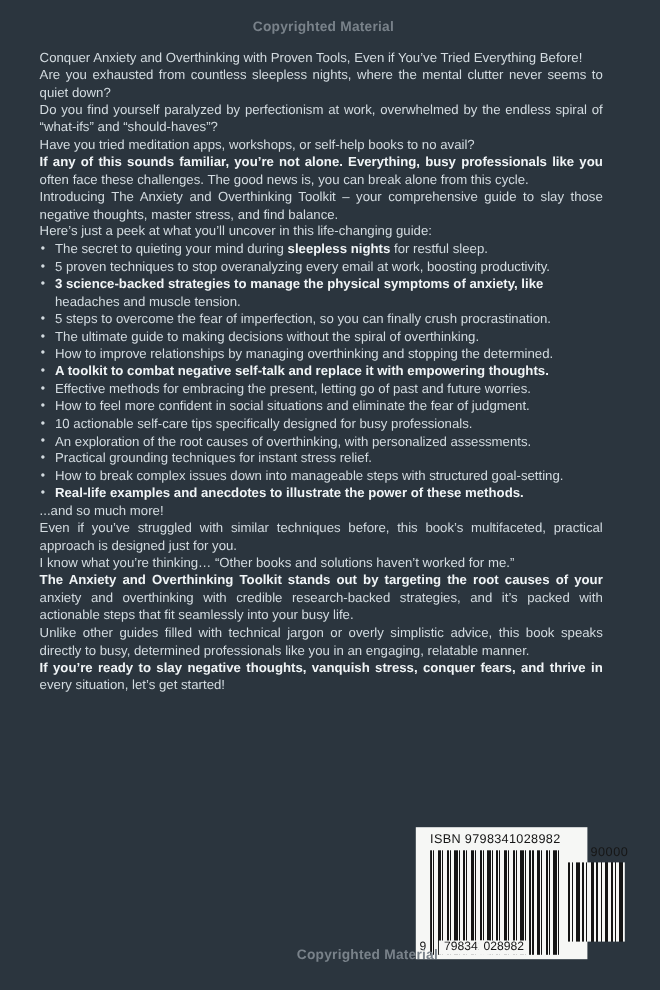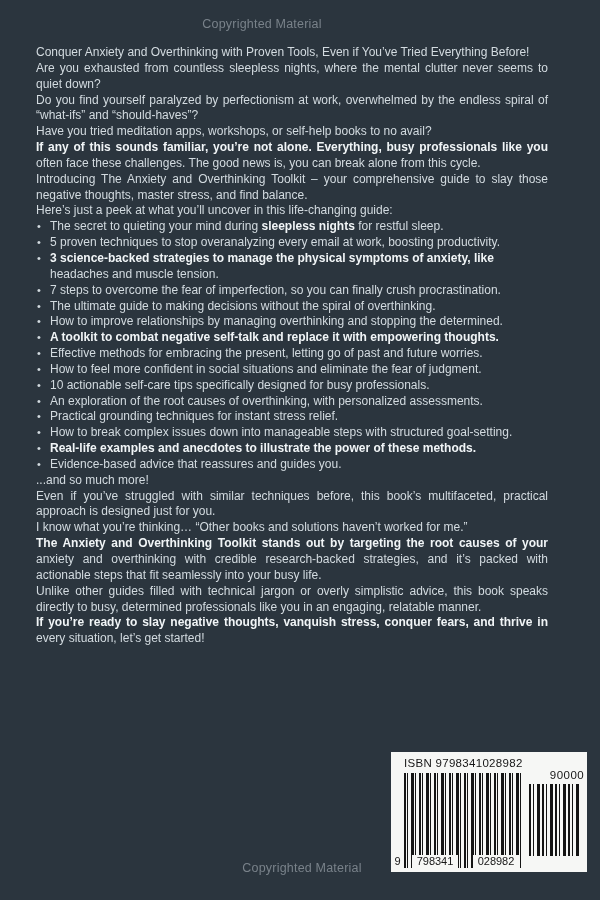--- a/index.html
+++ b/index.html
@@ -9,49 +9,49 @@
     --muted:#79828a;
     --panel:#f6f7f5;
     --bar:#141414;
   }
   html,body{margin:0;padding:0;}
   body{width:600px;height:900px;overflow:hidden;background:var(--bg);
        font-family:"Liberation Sans",sans-serif;}
   .page{position:relative;width:600px;height:900px;background:var(--bg);}
 
   .copyright{position:absolute;transform:translateX(-50%);
-    color:var(--muted);font-size:12.5px;font-weight:400;letter-spacing:0.2px;
-    white-space:nowrap;}
+    color:var(--muted);font-size:12.5px;font-weight:700;letter-spacing:0.2px;
+    white-space:nowrap;margin-left:32px;}
   .copyright.top{left:262px;top:17px;}
   .copyright.bottom{left:302px;top:861px;}
 
   .body-text{position:absolute;left:36px;top:45px;width:512px;
     color:var(--text);font-size:12px;line-height:15.85px;}
   .body-text p{margin:0;}
   .body-text p.para{text-align:justify;}
   .body-text p.bullet{position:relative;padding-left:14px;text-align:left;}
   .body-text p.bullet::before{content:"\2022";position:absolute;left:1px;top:0;
     color:var(--text);font-size:11px;}
   .body-text .b{font-weight:bold;color:var(--text-bold);}
 
-  .barcode-panel{position:absolute;left:378px;top:752px;width:196px;height:120px;
-    background:var(--panel);margin-left:13px;}
+  .barcode-panel{position:absolute;left:378px;top:752px;width:156px;height:120px;
+    background:var(--panel);}
   .isbn-label{position:absolute;left:13px;top:5px;color:#161616;
     font-size:11.5px;letter-spacing:0.3px;white-space:nowrap;}
   .ean{position:absolute;left:13px;top:21px;width:118px;height:95px;
     background:repeating-linear-gradient(90deg,
       var(--bar) 0 2px, var(--panel) 2px 3px,
       var(--bar) 3px 4px, var(--panel) 4px 7px,
       var(--bar) 7px 10px, var(--panel) 10px 11px,
       var(--bar) 11px 12px, var(--panel) 12px 15px);}
   .ean .digit{position:absolute;bottom:0;height:13px;font-size:11px;line-height:13px;
     color:#161616;text-align:center;background:var(--panel);}
   .ean .d0{left:-12px;width:11px;background:transparent;}
   .ean .d1{left:8px;width:46px;}
-  .ean .d2{left:69px;width:46px;}
+  .ean .d2{left:44px;width:46px;}
   .supplement-label{position:absolute;left:150px;top:17px;width:52px;
     text-align:center;color:#161616;font-size:11.5px;letter-spacing:0.5px;}
   .supplement{position:absolute;left:138px;top:32px;width:52px;height:72px;
     background:repeating-linear-gradient(90deg,
       var(--bar) 0 2px, var(--panel) 2px 4px,
       var(--bar) 4px 5px, var(--panel) 5px 8px,
       var(--bar) 8px 11px, var(--panel) 11px 13px);}
 </style>
 </head>
 <body>
@@ -64,32 +64,31 @@
       <p class="para"><span>Conquer Anxiety and Overthinking with Proven Tools, Even if You’ve Tried Everything Before!</span></p>
       <p class="para"><span>Are you exhausted from countless sleepless nights, where the mental clutter never seems to quiet down?</span></p>
       <p class="para"><span>Do you find yourself paralyzed by perfectionism at work, overwhelmed by the endless spiral of “what-ifs” and “should-haves”?</span></p>
       <p class="para"><span>Have you tried meditation apps, workshops, or self-help books to no avail?</span></p>
       <p class="para"><span class="b">If any of this sounds familiar, you’re not alone. Everything, busy professionals like you</span><span> often face these challenges. The good news is, you can break alone from this cycle.</span></p>
       <p class="para"><span>Introducing The Anxiety and Overthinking Toolkit – your comprehensive guide to slay those negative thoughts, master stress, and find balance.</span></p>
       <p class="para"><span>Here’s just a peek at what you’ll uncover in this life-changing guide:</span></p>
       <p class="bullet"><span>The secret to quieting your mind during </span><span class="b">sleepless nights</span><span> for restful sleep.</span></p>
       <p class="bullet"><span>5 proven techniques to stop overanalyzing every email at work, boosting productivity.</span></p>
       <p class="bullet"><span class="b">3 science-backed strategies to manage the physical symptoms of anxiety, like</span><span> headaches and muscle tension.</span></p>
-      <p class="bullet"><span>7 steps to overcome the fear of imperfection, so you can finally crush procrastination.</span></p>
+      <p class="bullet"><span>5 steps to overcome the fear of imperfection, so you can finally crush procrastination.</span></p>
       <p class="bullet"><span>The ultimate guide to making decisions without the spiral of overthinking.</span></p>
       <p class="bullet"><span>How to improve relationships by managing overthinking and stopping the determined.</span></p>
       <p class="bullet"><span class="b">A toolkit to combat negative self-talk and replace it with empowering thoughts.</span></p>
       <p class="bullet"><span>Effective methods for embracing the present, letting go of past and future worries.</span></p>
       <p class="bullet"><span>How to feel more confident in social situations and eliminate the fear of judgment.</span></p>
       <p class="bullet"><span>10 actionable self-care tips specifically designed for busy professionals.</span></p>
       <p class="bullet"><span>An exploration of the root causes of overthinking, with personalized assessments.</span></p>
       <p class="bullet"><span>Practical grounding techniques for instant stress relief.</span></p>
       <p class="bullet"><span>How to break complex issues down into manageable steps with structured goal-setting.</span></p>
       <p class="bullet"><span class="b">Real-life examples and anecdotes to illustrate the power of these methods.</span></p>
-      <p class="bullet"><span>Evidence-based advice that reassures and guides you.</span></p>
       <p class="para"><span>...and so much more!</span></p>
       <p class="para"><span>Even if you’ve struggled with similar techniques before, this book’s multifaceted, practical approach is designed just for you.</span></p>
       <p class="para"><span>I know what you’re thinking… “Other books and solutions haven’t worked for me.”</span></p>
       <p class="para"><span class="b">The Anxiety and Overthinking Toolkit stands out by targeting the root causes of your</span><span> anxiety and overthinking with credible research-backed strategies, and it’s packed with actionable steps that fit seamlessly into your busy life.</span></p>
       <p class="para"><span>Unlike other guides filled with technical jargon or overly simplistic advice, this book speaks directly to busy, determined professionals like you in an engaging, relatable manner.</span></p>
       <p class="para"><span class="b">If you’re ready to slay negative thoughts, vanquish stress, conquer fears, and thrive in</span><span> every situation, let’s get started!</span></p>
     </div>
 
   <div class="barcode-panel">
     <div class="isbn-label">ISBN 9798341028982</div>

